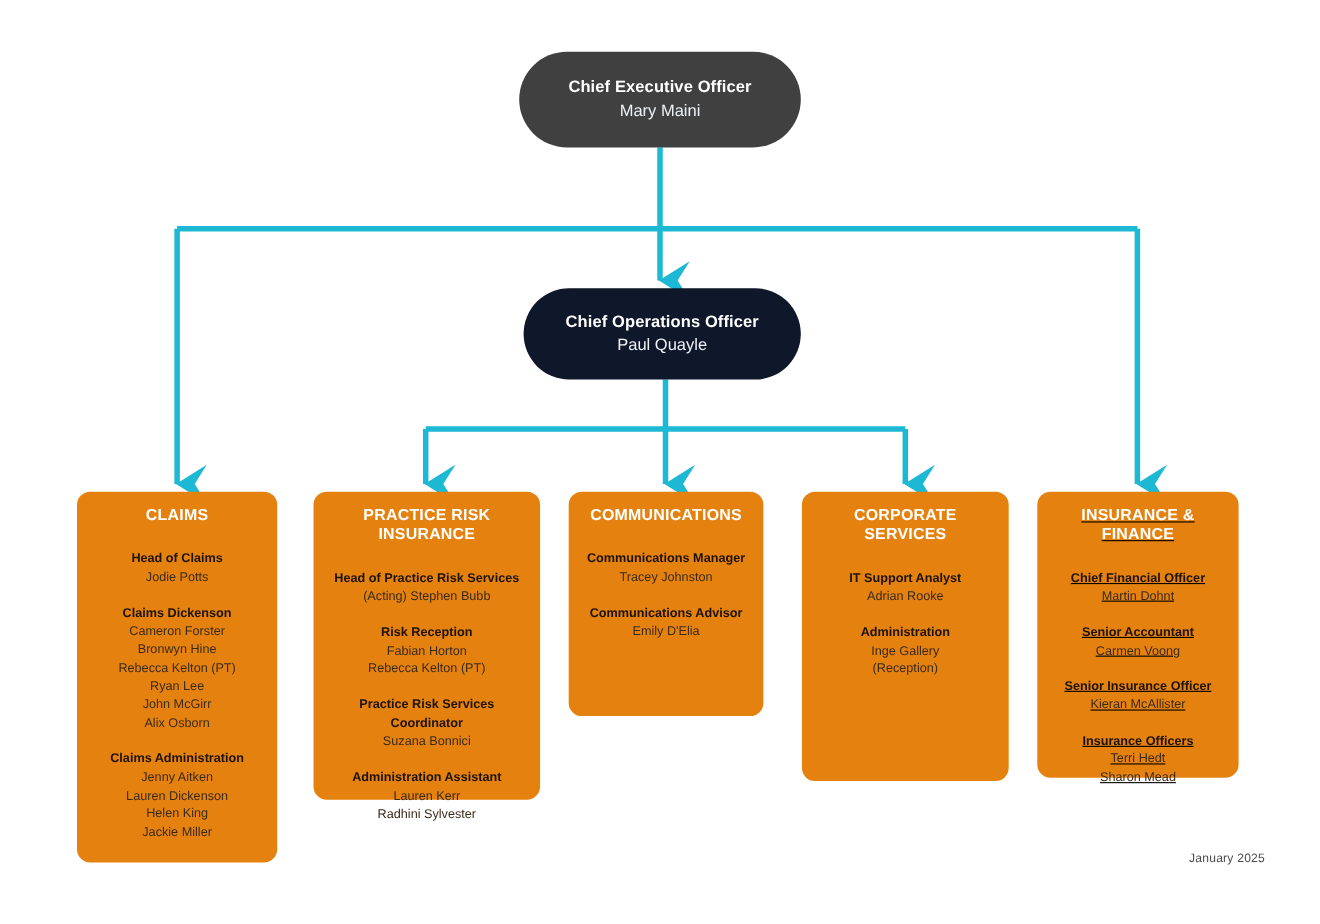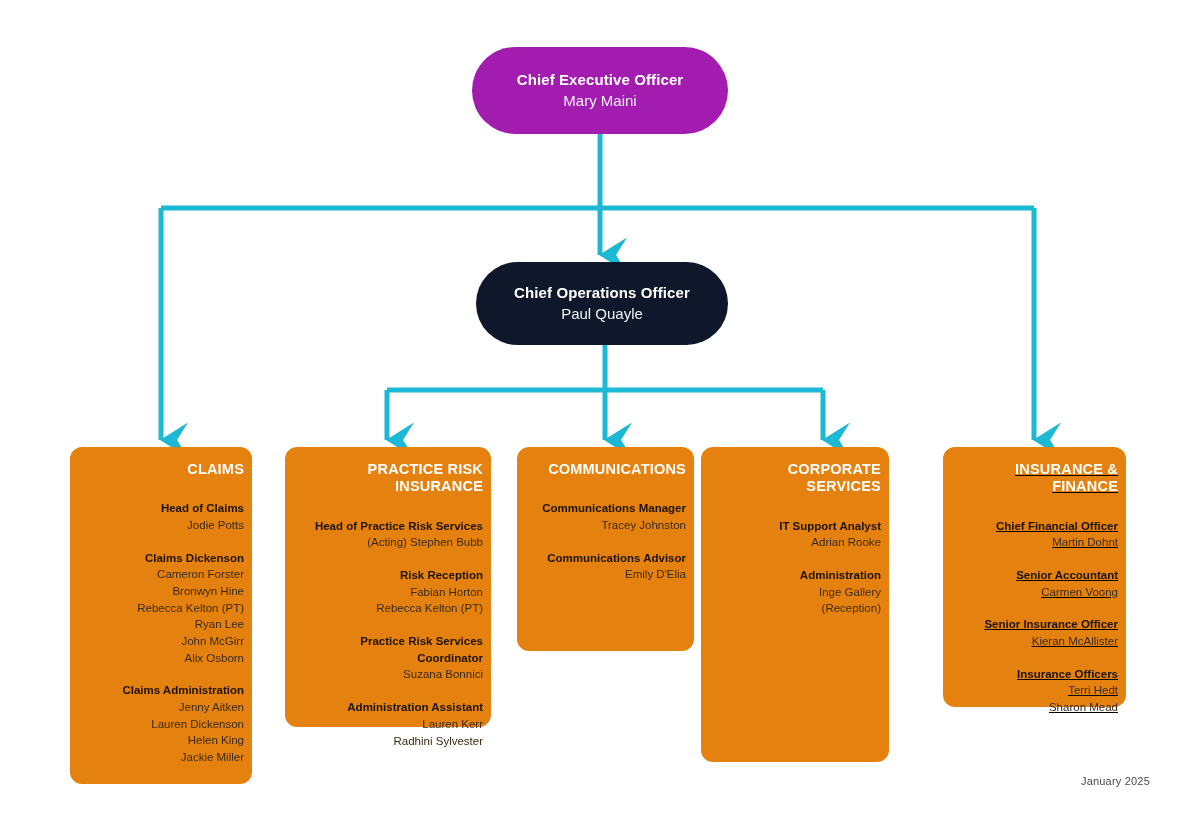--- a/index.html
+++ b/index.html
@@ -50,38 +50,38 @@
     font-size: 15px;
     font-weight: normal;
     color: #eef2f6;
     line-height: 1.35;
   }
   #ceo-node {
     left: 472px;
     top: 47px;
     width: 256px;
     height: 87px;
-    background: #a21caf;
+    background: #404040;
   }
   #coo-node {
     left: 476px;
     top: 262px;
     width: 252px;
     height: 83px;
     background: #0f172a;
   }
 
   
   .dept-card {
     position: absolute;
     background: #E5820F;
     border-radius: 12px;
     box-sizing: border-box;
     padding: 14px 8px 10px 8px;
-    text-align: right;
+    text-align: center;
   }
   .dept-header {
     font-size: 14.5px;
     font-weight: bold;
     color: #ffffff;
     letter-spacing: 0.2px;
     margin-bottom: 22px;
     line-height: 1.2;
   }
   .dept-group {
@@ -100,21 +100,21 @@
     font-size: 11.5px;
     font-weight: normal;
     color: #3b2a18;
     line-height: 1.45;
   }
 
   
   #dept-claims          { left: 70px;  top: 447px; width: 182px; height: 337px; }
   #dept-practice-risk   { left: 285px; width: 206px; top: 447px; height: 280px; }
   #dept-communications  { left: 517px; top: 447px; width: 177px; height: 204px; }
-  #dept-corporate       { left: 701px; top: 447px; width: 188px; height: 315px; }
+  #dept-corporate       { left: 729px; top: 447px; width: 188px; height: 263px; }
   #dept-insurance       { left: 943px; top: 447px; width: 183px; height: 260px; text-decoration: underline; }
 
   
   #chart-date {
     position: absolute;
     right: 50px;
     top: 775px;
     font-size: 11px;
     color: #4a4a4a;
     letter-spacing: 0.2px;

